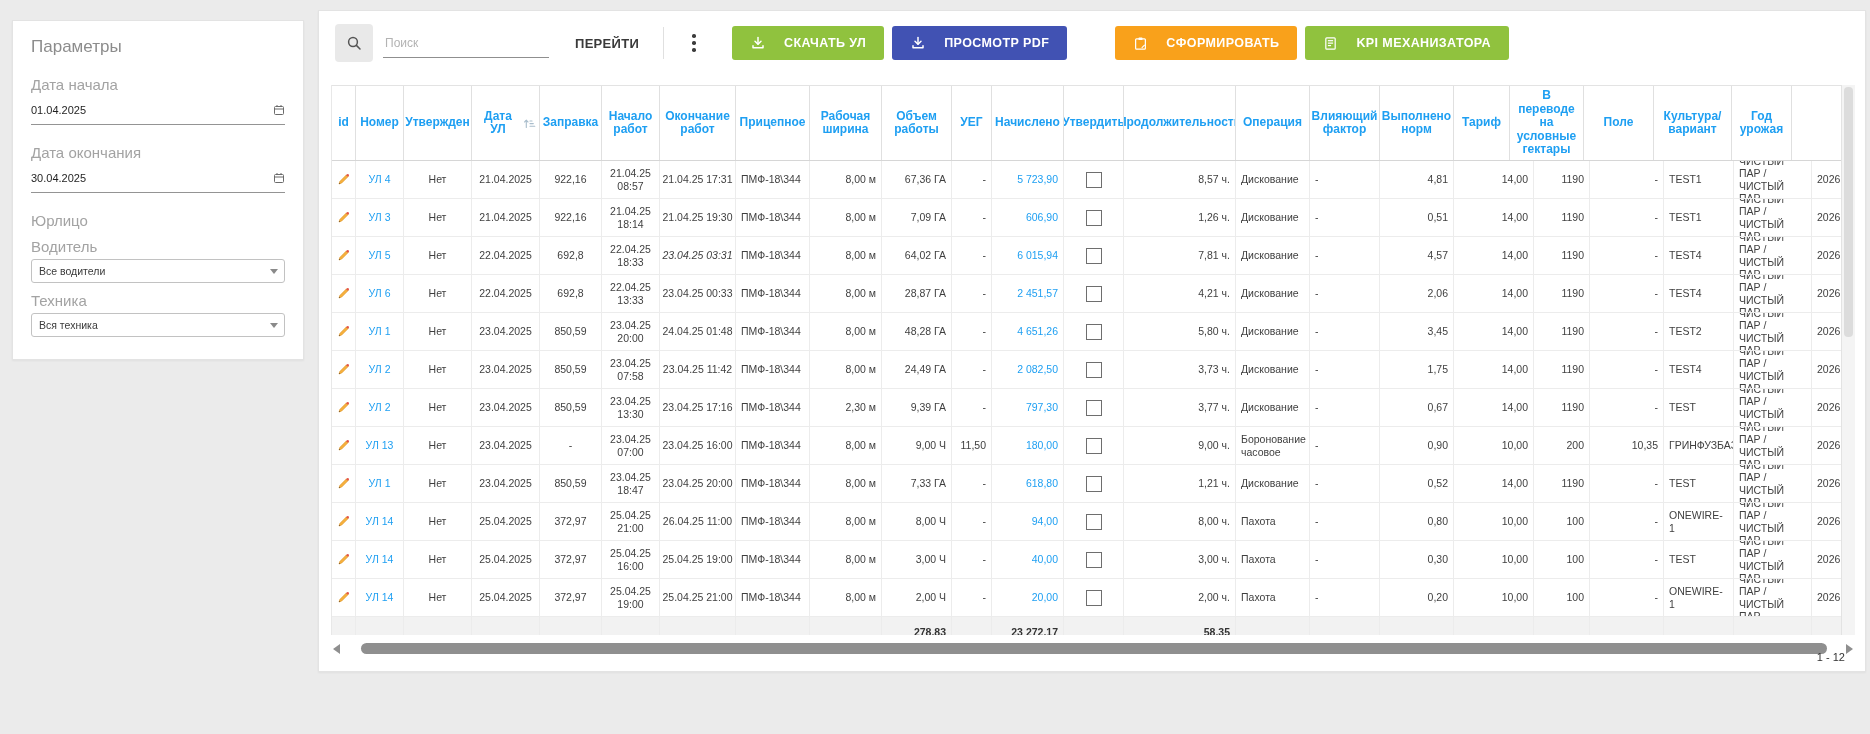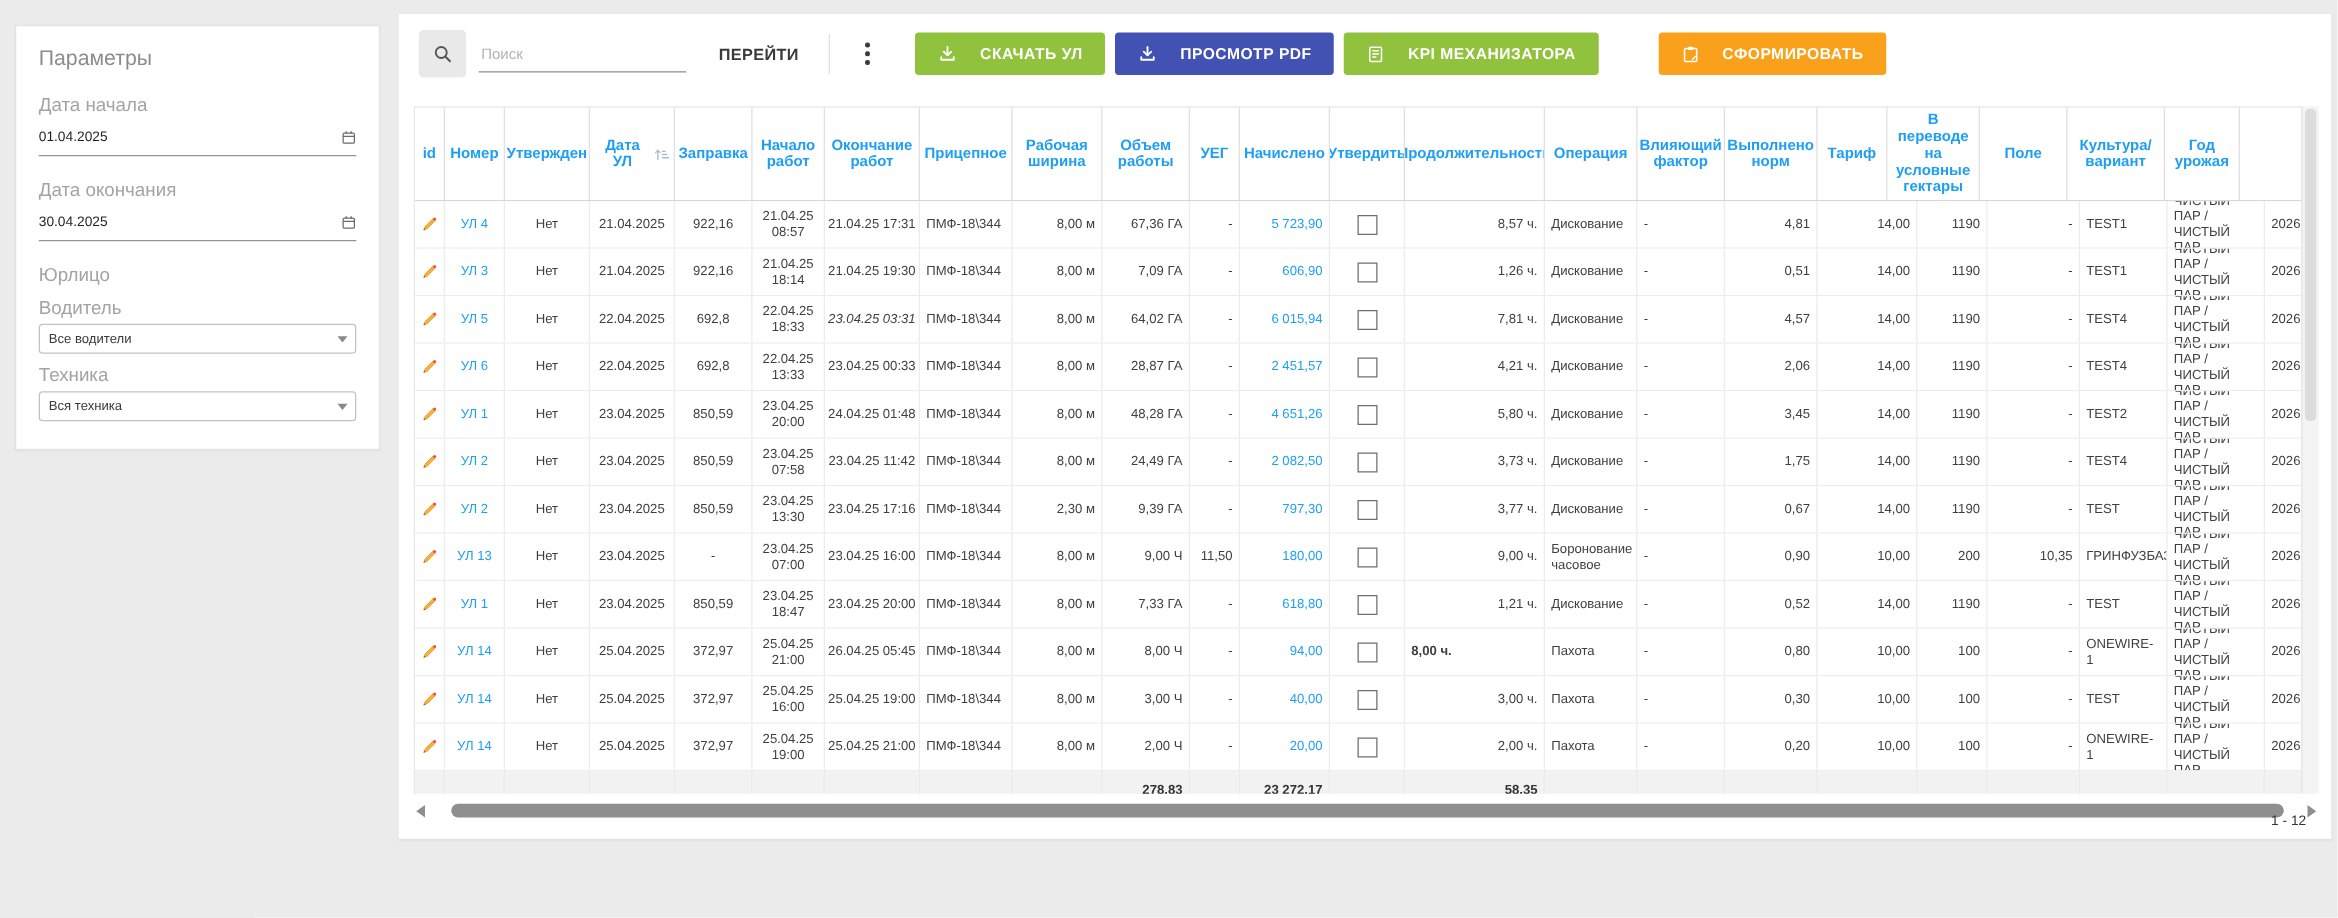--- a/index.html
+++ b/index.html
@@ -144,40 +144,40 @@
           <div class="btn" style="background: rgb(65, 82, 179);">
             <span style="display: flex; margin-right: 9px;">
               <svg width="16" height="16" viewBox="0 0 16 16" fill="none" stroke="#fff" stroke-width="1.5" stroke-linecap="round" stroke-linejoin="round">
                 <path d="M8 2.5 V9"></path>
                 <path d="M5 6.3 L8 9.3 L11 6.3"></path>
                 <path d="M3 10.8 V12.8 H13 V10.8"></path>
               </svg>
             </span>
             <span>ПРОСМОТР PDF</span>
           </div>
+          <div class="btn gap-left" style="background: rgb(249, 161, 27);">
+            <span style="display: flex; margin-right: 9px;">
+              <svg width="15" height="15" viewBox="0 0 16 16" fill="none" stroke="#fff" stroke-width="1.3">
+                <rect x="2.8" y="3" width="10.4" height="11" rx="1"></rect>
+                <rect x="5.9" y="1.5" width="4.2" height="2.8" rx="0.6" fill="#fff" stroke="none"></rect>
+                <path d="M9.3 12.6 l3.2-3.2"></path>
+              </svg>
+            </span>
+            <span>СФОРМИРОВАТЬ</span>
+          </div>
           <div class="btn" style="background: rgb(144, 194, 62);">
             <span style="display: flex; margin-right: 9px;">
               <svg width="15" height="15" viewBox="0 0 16 16" fill="none" stroke="#fff" stroke-width="1.3">
                 <rect x="3" y="2" width="10" height="12" rx="1"></rect>
                 <line x1="5.2" y1="5" x2="10.8" y2="5"></line>
                 <line x1="5.2" y1="7.6" x2="10.8" y2="7.6"></line>
                 <line x1="5.2" y1="10.2" x2="8.6" y2="10.2"></line>
               </svg>
             </span>
             <span>KPI МЕХАНИЗАТОРА</span>
-          </div>
-          <div class="btn gap-left" style="background: rgb(249, 161, 27);">
-            <span style="display: flex; margin-right: 9px;">
-              <svg width="15" height="15" viewBox="0 0 16 16" fill="none" stroke="#fff" stroke-width="1.3">
-                <rect x="2.8" y="3" width="10.4" height="11" rx="1"></rect>
-                <rect x="5.9" y="1.5" width="4.2" height="2.8" rx="0.6" fill="#fff" stroke="none"></rect>
-                <path d="M9.3 12.6 l3.2-3.2"></path>
-              </svg>
-            </span>
-            <span>СФОРМИРОВАТЬ</span>
           </div>
         </div>
     </div>
 
     <div class="grid">
       <div class="grid-clip" id="gridClip">
           <div class="tr tr-h">
             <div class="th" style="width: 24px; flex: 0 0 24px;">
               <span>id</span>
             </div>
@@ -966,42 +966,42 @@
             <div class="td" style="width: 68px; flex: 0 0 68px; justify-content: center;">
               <span class="tx" style="text-align: center;">25.04.2025</span>
             </div>
             <div class="td" style="width: 62px; flex: 0 0 62px; justify-content: center;">
               <span class="tx" style="text-align: center;">372,97</span>
             </div>
             <div class="td" style="width: 58px; flex: 0 0 58px; justify-content: center;">
               <span class="tx" style="text-align: center;">25.04.25 21:00</span>
             </div>
             <div class="td nowrap" style="width: 76px; flex: 0 0 76px; justify-content: center;">
-              <span class="tx" style="text-align: center;">26.04.25 05:45</span>
+              <span class="tx" style="text-align: center;">26.04.25 11:00</span>
             </div>
             <div class="td nowrap" style="width: 74px; flex: 0 0 74px; justify-content: flex-start;">
               <span class="tx" style="text-align: left;">ПМФ-18\344</span>
             </div>
             <div class="td" style="width: 72px; flex: 0 0 72px; justify-content: flex-end;">
               <span class="tx" style="text-align: right;">8,00 м</span>
             </div>
             <div class="td" style="width: 70px; flex: 0 0 70px; justify-content: flex-end;">
               <span class="tx" style="text-align: right;">8,00 Ч</span>
             </div>
             <div class="td" style="width: 40px; flex: 0 0 40px; justify-content: flex-end;">
               <span class="tx" style="text-align: right;">-</span>
             </div>
             <div class="td" style="width: 72px; flex: 0 0 72px; justify-content: flex-end;">
               <span class="tx accent" style="text-align: right;">94,00</span>
             </div>
             <div class="td" style="width: 60px; flex: 0 0 60px; justify-content: center;">
               <span class="checkbox"></span>
             </div>
             <div class="td" style="width: 112px; flex: 0 0 112px; justify-content: flex-end;">
-              <span class="tx" style="text-align: left; font-weight: bold;">8,00 ч.</span>
+              <span class="tx" style="text-align: right;">8,00 ч.</span>
             </div>
             <div class="td" style="width: 74px; flex: 0 0 74px; justify-content: flex-start;">
               <span class="tx" style="text-align: left;">Пахота</span>
             </div>
             <div class="td" style="width: 70px; flex: 0 0 70px; justify-content: flex-start;">
               <span class="tx" style="text-align: left;">-</span>
             </div>
             <div class="td" style="width: 74px; flex: 0 0 74px; justify-content: flex-end;">
               <span class="tx" style="text-align: right;">0,80</span>
             </div>

